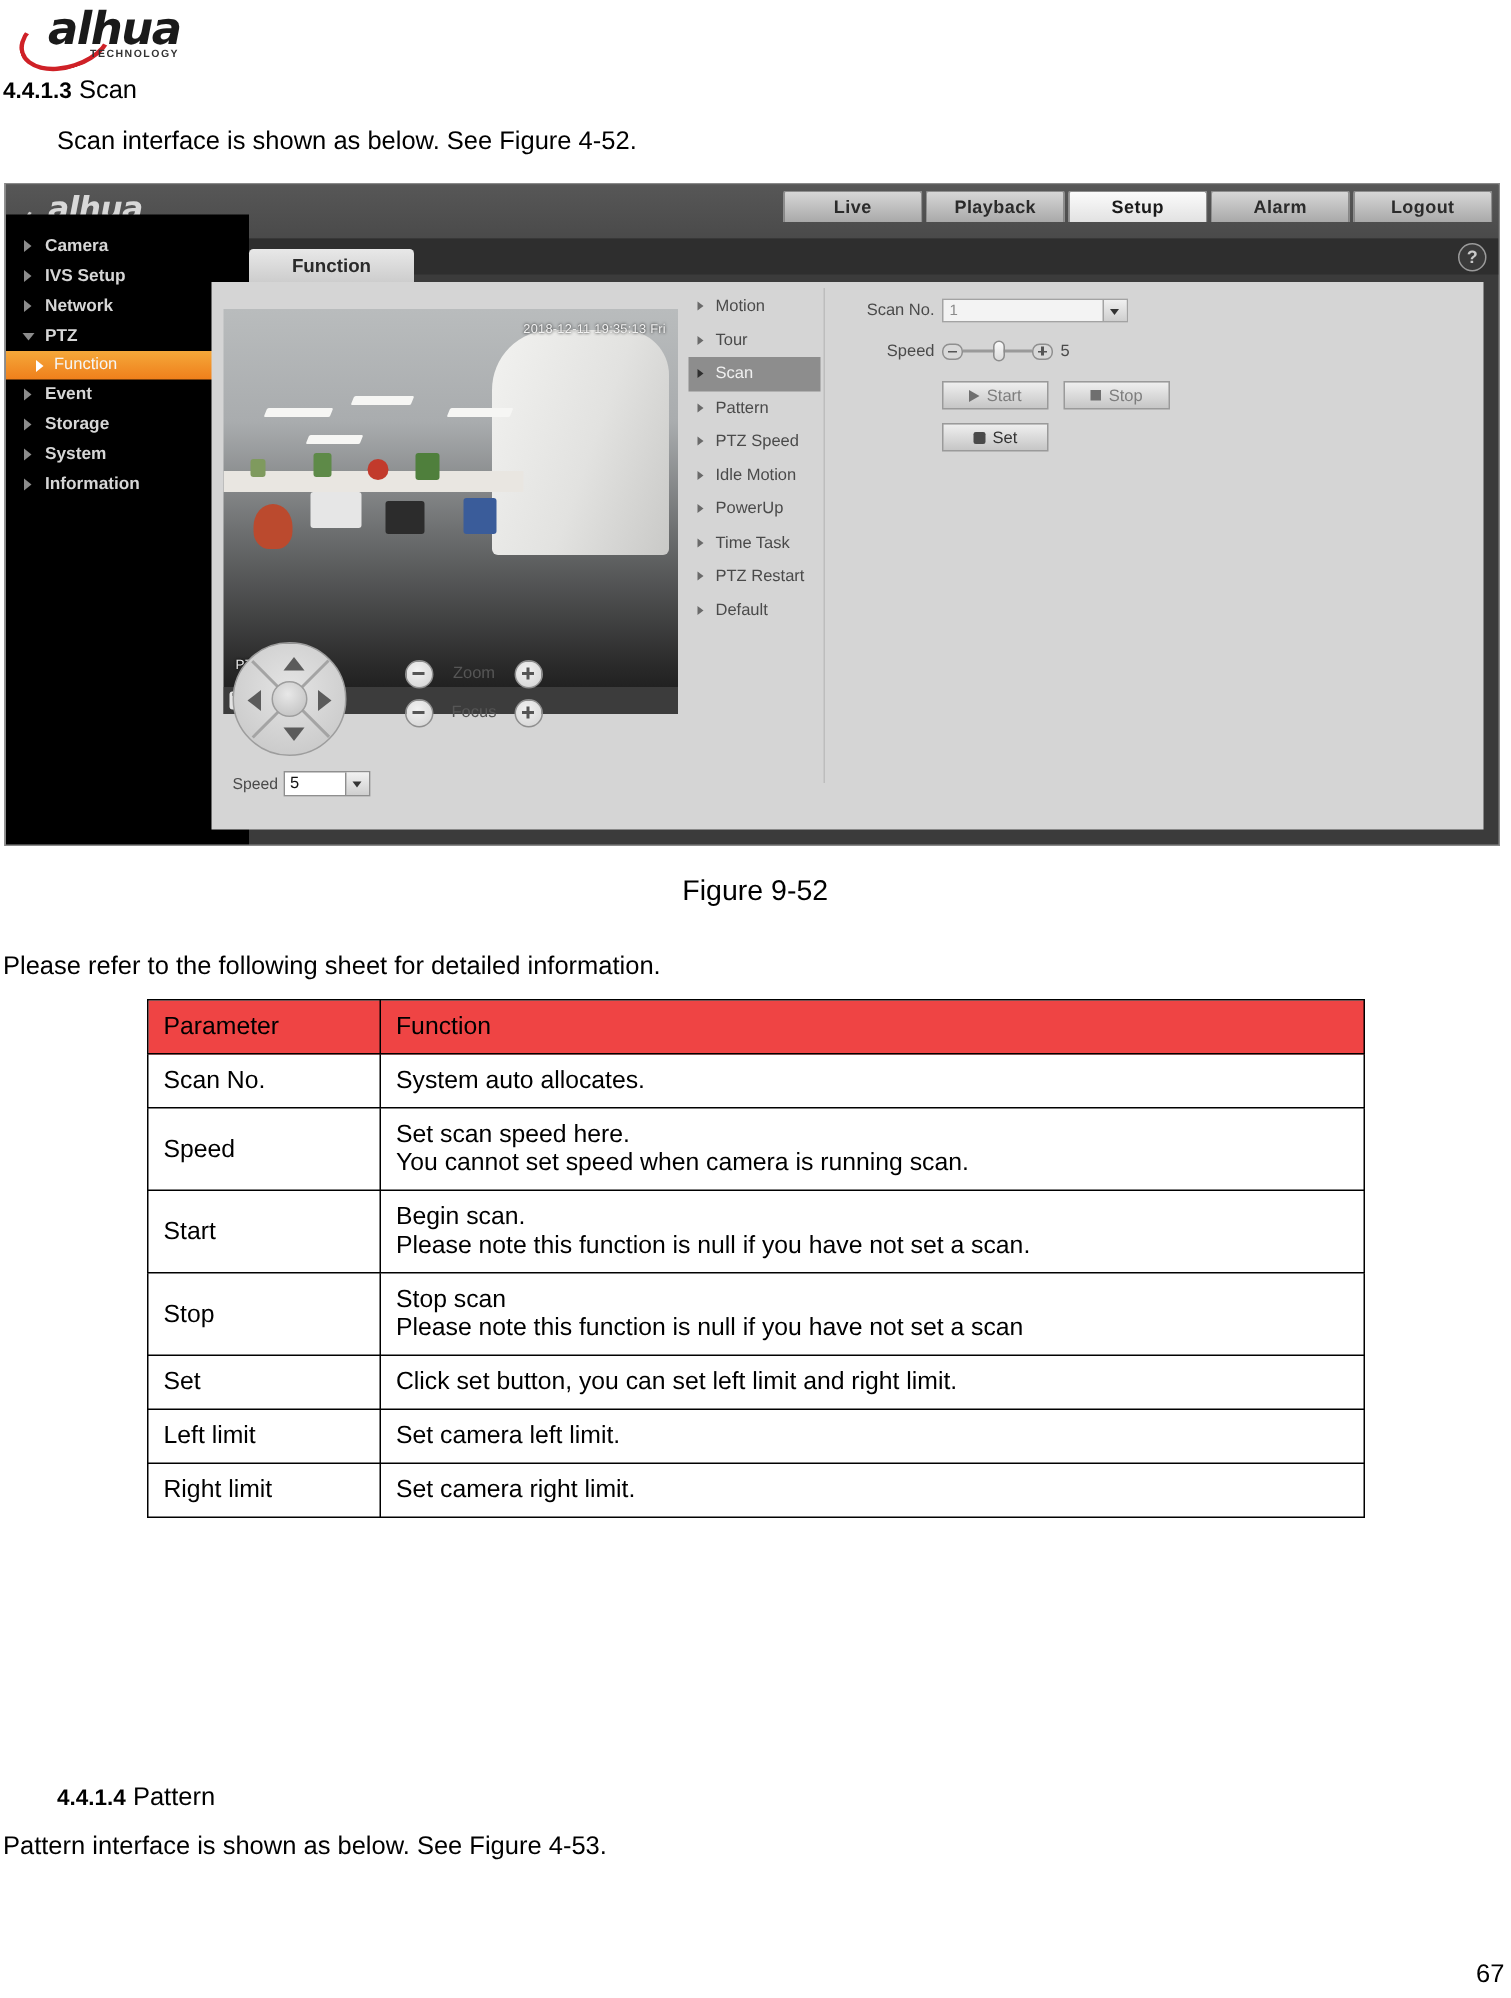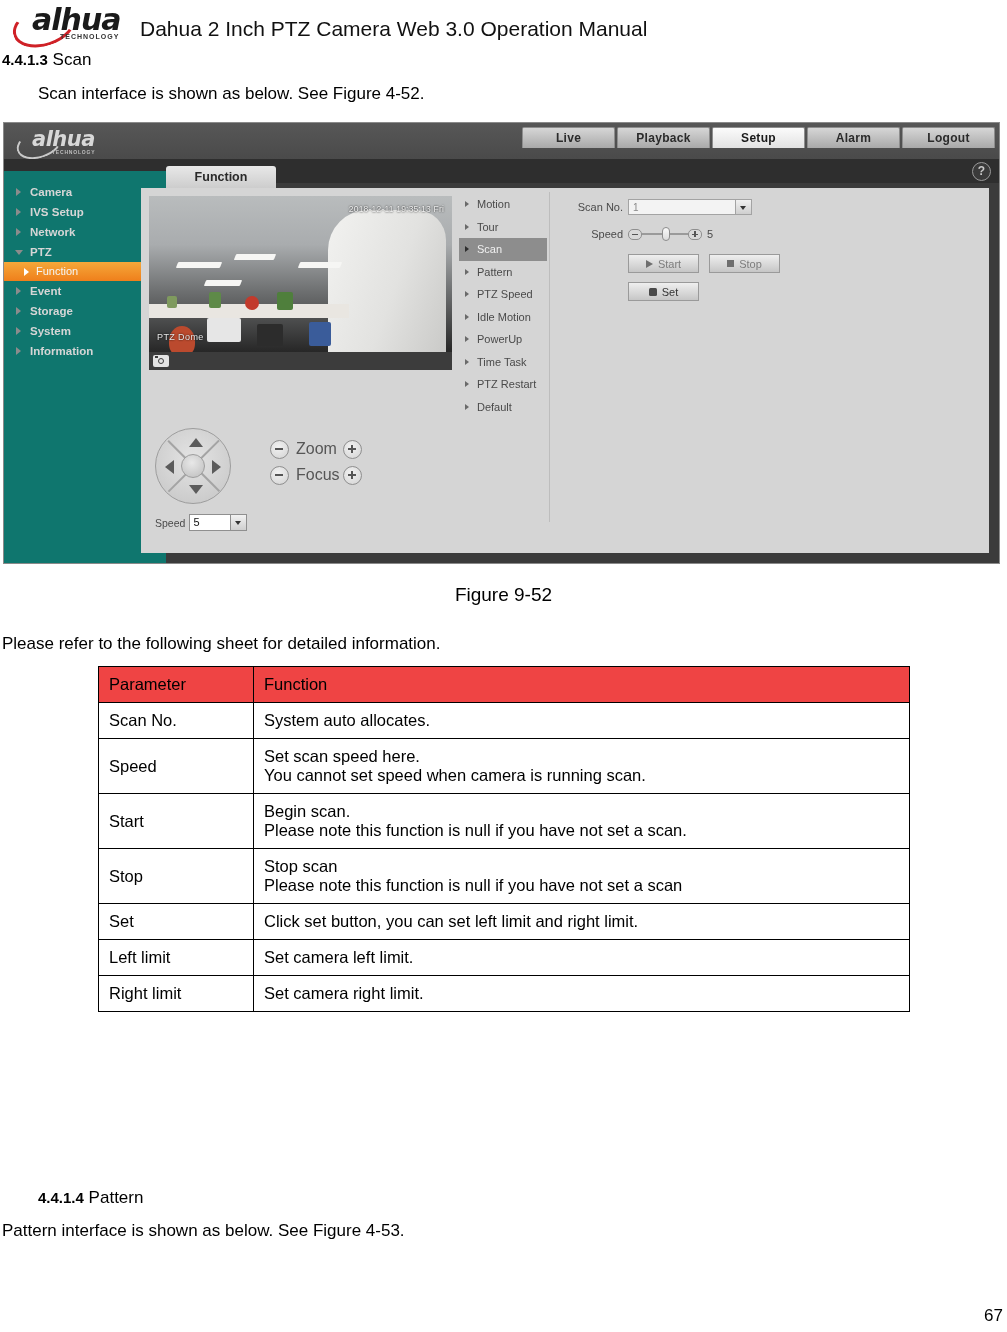--- a/index.html
+++ b/index.html
@@ -171,24 +171,24 @@
     font-size: 12px;
     font-weight: bold;
     text-align: center;
     line-height: 16px;
     background: #3a3a3a;
   }
 
   
   .sidebar {
     position: absolute;
-    left: 0; top: 48px;
+    left: 0; top: 20px;
     width: 162px;
     bottom: 0;
-    background: #0f766e;
+    background: #000000;
   }
   .side-item {
     position: relative;
     height: 20px;
     line-height: 20px;
     font-size: 11.5px;
     font-weight: bold;
     color: #d6d6d6;
     padding-left: 26px;
     white-space: nowrap;
@@ -246,22 +246,22 @@
   .panel {
     position: absolute;
     left: 0; top: 29px;
     right: 10px; bottom: 10px;
     background: #d5d5d5;
   }
 
   
   .video {
     position: absolute;
-    left: 8px; top: 8px;
-    width: 303px; height: 174px;
+    left: 8px; top: 18px;
+    width: 303px; height: 270px;
     background: linear-gradient(#b9bcbd 0%, #a9acae 28%, #6d6f70 55%, #2a2a2a 88%, #161616 100%);
     overflow: hidden;
   }
   .v-blob {
     position: absolute;
     right: 6px; top: 14px;
     width: 118px; height: 150px;
     background: linear-gradient(110deg,#f2f2f0,#e2e2e0 55%,#c9c9c7);
     border-radius: 40px 30px 4px 4px;
   }
@@ -562,21 +562,21 @@
   .circ.plus::before {
     content: "";
     position: absolute;
     left: 7px; top: 4.2px;
     width: 2px; height: 8px;
     background: #555;
   }
   .zf-lbl {
     width: 40px;
     text-align: center;
-    font-size: 16px;
+    font-size: 11px;
     color: #565656;
   }
   .speed-box {
     position: absolute;
     left: 0; top: 86px;
     display: flex;
     align-items: center;
     gap: 4px;
   }
   .speed-box .lab { font-size: 10.5px; color: #4a4a4a; }
@@ -648,21 +648,20 @@
 </style>
 </head>
 <body>
 
 <div class="doc-header">
   <div class="logo">
     <div class="logo-swoosh"></div>
     <div class="logo-text">alhua</div>
     <div class="logo-sub">TECHNOLOGY</div>
   </div>
-  <div class="doc-title">Dahua 2 Inch PTZ Camera Web 3.0 Operation Manual</div>
 </div>
 
 <div class="sec-head" style="left:2px; top:50px;">
   <span class="num">4.4.1.3</span>
   <span>Scan</span>
 </div>
 <div class="para" style="left:2px; top:84px;margin-left:36px;">Scan interface is shown as below. See Figure 4-52.</div>
 
 <div class="shot">
 

